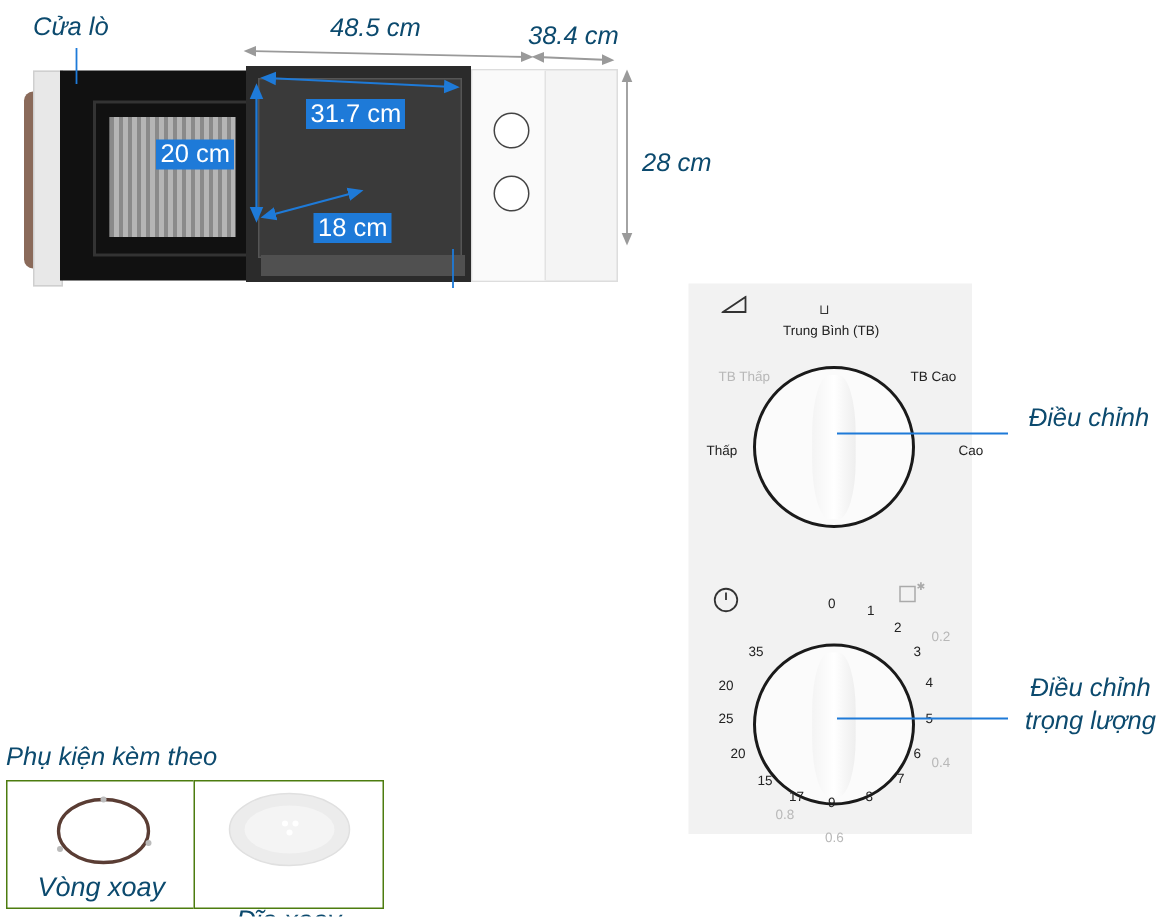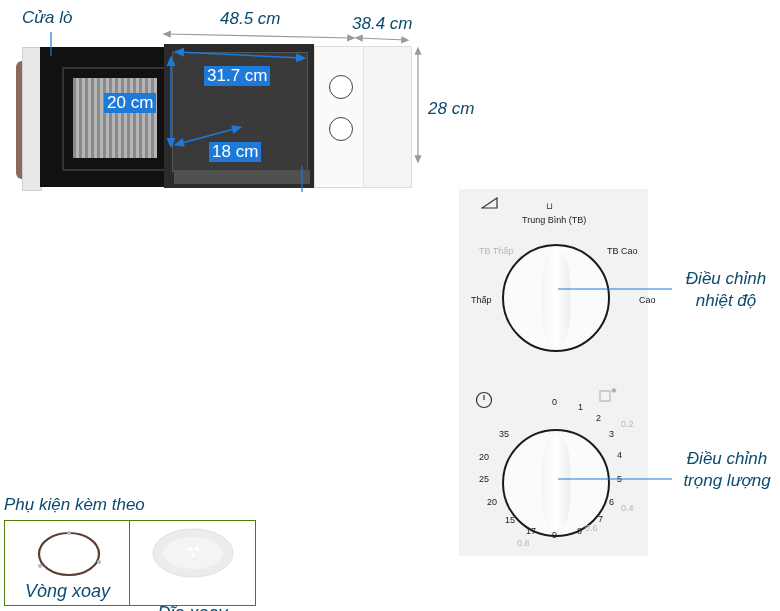--- a/index.html
+++ b/index.html
@@ -109,38 +109,37 @@
   <span class="abs tick" style="left:137px;top:224px;">2</span>
   <span class="abs tick grey" style="left:162px;top:230px;">0.2</span>
   <span class="abs tick" style="left:150px;top:240px;">3</span>
   <span class="abs tick" style="left:158px;top:261px;">4</span>
   <span class="abs tick" style="left:158px;top:285px;">5</span>
   <span class="abs tick" style="left:150px;top:308px;">6</span>
   <span class="abs tick grey" style="left:162px;top:314px;">0.4</span>
   <span class="abs tick" style="left:139px;top:325px;">7</span>
   <span class="abs tick" style="left:118px;top:337px;">8</span>
   <span class="abs tick" style="left:93px;top:341px;">9</span>
-  <span class="abs tick grey" style="left:91px;top:334px;margin-left:35px;">0.6</span>
+  <span class="abs tick grey" style="left:91px;top:364px;">0.6</span>
   <span class="abs tick" style="left:67px;top:337px;">17</span>
   <span class="abs tick grey" style="left:58px;top:349px;">0.8</span>
   <span class="abs tick" style="left:46px;top:326px;">15</span>
   <span class="abs tick" style="left:28px;top:308px;">20</span>
   <span class="abs tick" style="left:20px;top:285px;">25</span>
   <span class="abs tick" style="left:20px;top:263px;">20</span>
   <span class="abs tick" style="left:40px;top:240px;text-align:center;">35</span>
 </div>
 
 <svg class="abs" style="left:550px;top:280px;" width="130" height="210">
   <line x1="8" y1="9" x2="122" y2="9" stroke="#1e7ad8" stroke-width="1.2"></line>
   <line x1="8" y1="199" x2="122" y2="199" stroke="#1e7ad8" stroke-width="1.2"></line>
 </svg>
 
 <div class="abs label" style="left:676px;top:268px;width:100px;text-align:center;line-height:22px;">
   <div>Điều chỉnh</div>
-  <div>nhiệt độ</div>
 </div>
 <div class="abs label" style="left:676px;top:448px;width:102px;text-align:center;line-height:22px;">
   <div>Điều chỉnh</div>
   <div>trọng lượng</div>
 </div>
 
 <span class="abs label" style="left:4px;top:495px;">Phụ kiện kèm theo</span>
 
 <div class="abs acc-box" style="left:4px;top:520px;width:125px;height:84px;">
   <svg class="abs" style="left:30px;top:8px;" width="68" height="50">

